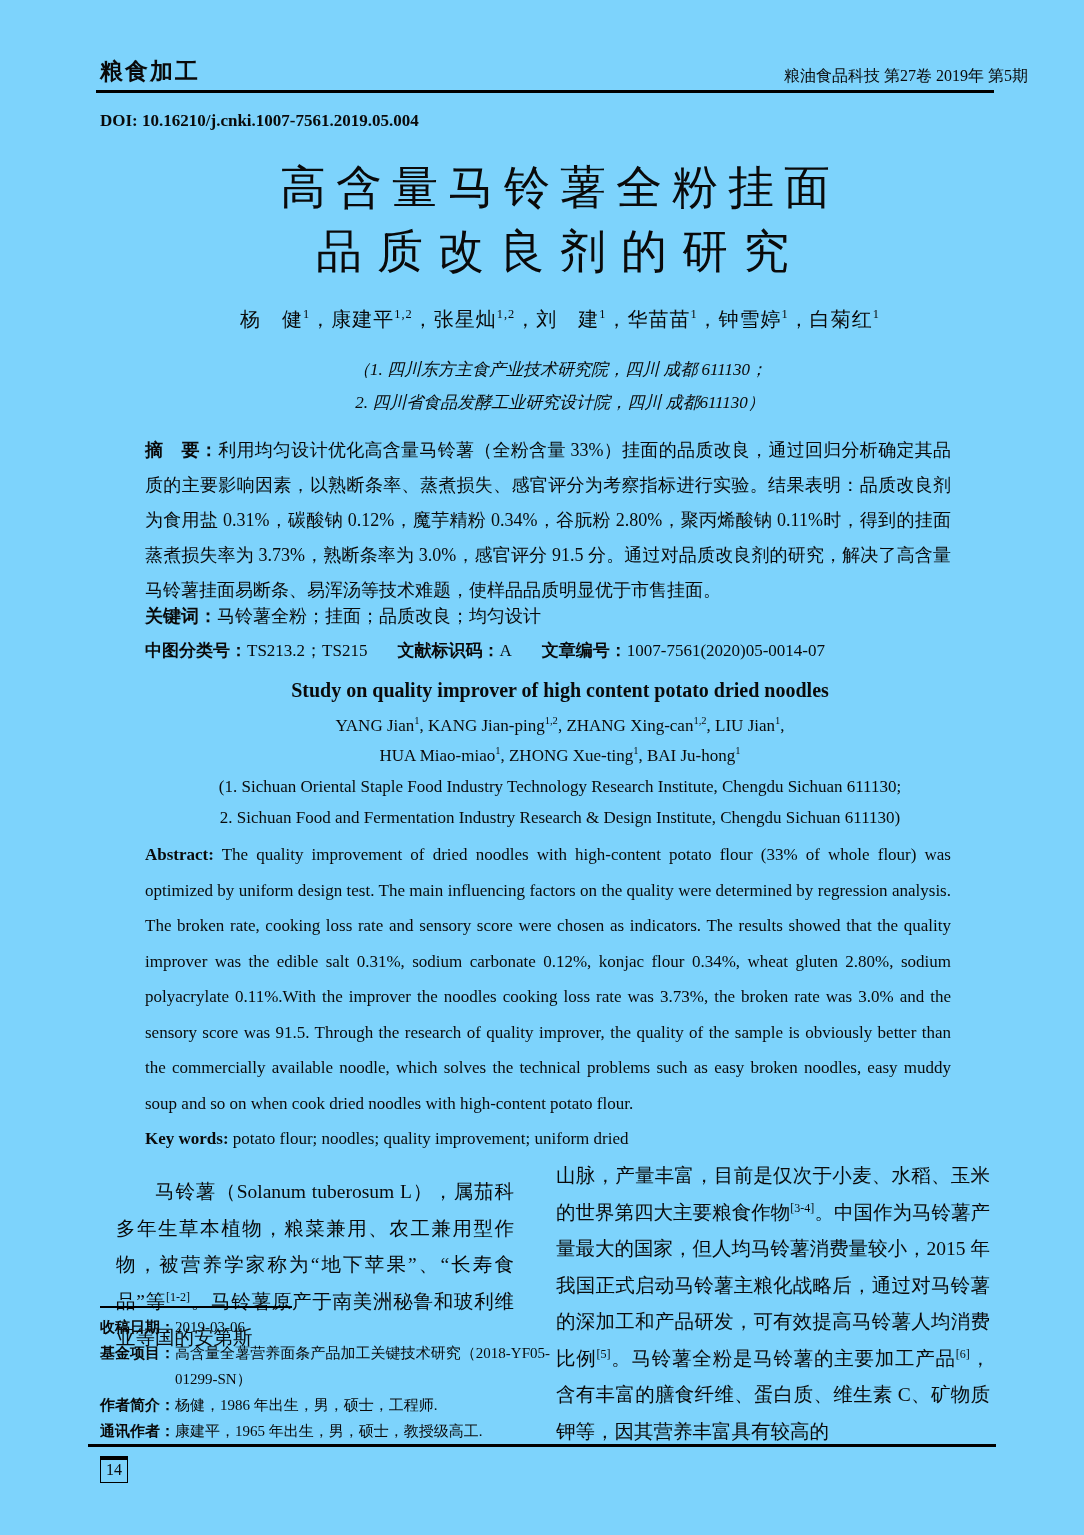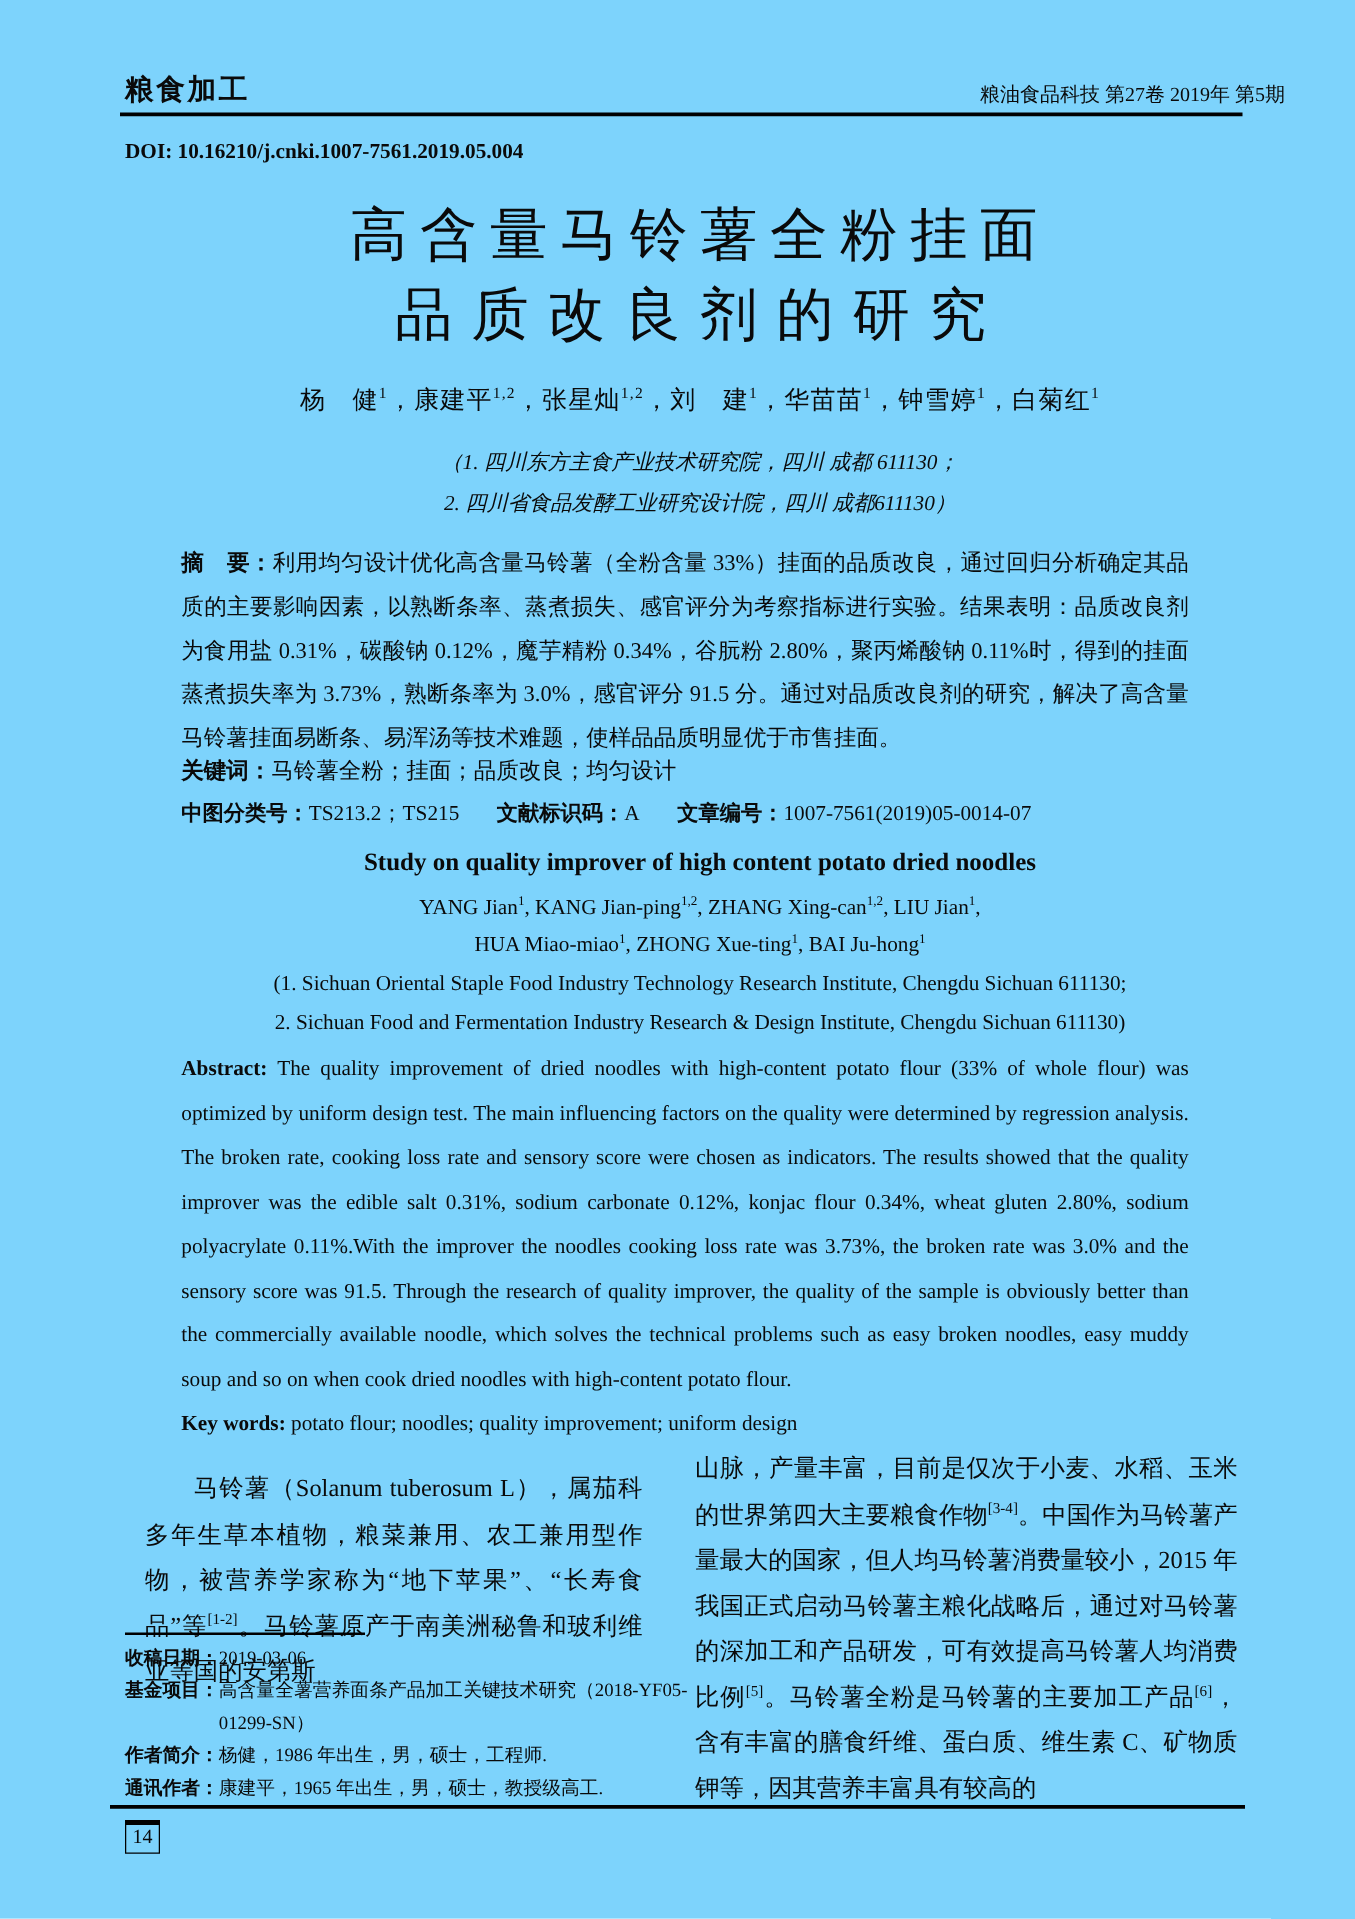--- a/index.html
+++ b/index.html
@@ -73,37 +73,37 @@
 
   <div class="affil-cn">
     <div>（1. 四川东方主食产业技术研究院，四川 成都 611130；</div>
     <div>2. 四川省食品发酵工业研究设计院，四川 成都611130）</div>
   </div>
 
   <div class="abs-cn"><span class="hei">摘　要：</span><span>利用均匀设计优化高含量马铃薯（全粉含量 33%）挂面的品质改良，通过回归分析确定其品质的主要影响因素，以熟断条率、蒸煮损失、感官评分为考察指标进行实验。结果表明：品质改良剂为食用盐 0.31%，碳酸钠 0.12%，魔芋精粉 0.34%，谷朊粉 2.80%，聚丙烯酸钠 0.11%时，得到的挂面蒸煮损失率为 3.73%，熟断条率为 3.0%，感官评分 91.5 分。通过对品质改良剂的研究，解决了高含量马铃薯挂面易断条、易浑汤等技术难题，使样品品质明显优于市售挂面。</span></div>
 
   <div class="kw-cn"><span class="hei">关键词：</span><span>马铃薯全粉；挂面；品质改良；均匀设计</span></div>
 
-  <div class="clc"><span class="hei">中图分类号：</span><span>TS213.2；TS215</span><span class="hei gap">文献标识码：</span><span>A</span><span class="hei gap">文章编号：</span><span>1007-7561(2019)05-0014-07</span></div>
+  <div class="clc"><span class="hei">中图分类号：</span><span>TS213.2；TS215</span><span class="hei gap">文献标识码：</span><span>A</span><span class="hei gap">文章编号：</span><span>1007-7561(2020)05-0014-07</span></div>
 
   <div class="en-title">Study on quality improver of high content potato dried noodles</div>
 
   <div class="en-authors">
     <div><span>YANG Jian</span><sup>1</sup><span>, KANG Jian-ping</span><sup>1,2</sup><span>, ZHANG Xing-can</span><sup>1,2</sup><span>, LIU Jian</span><sup>1</sup><span>,</span></div>
     <div><span>HUA Miao-miao</span><sup>1</sup><span>, ZHONG Xue-ting</span><sup>1</sup><span>, BAI Ju-hong</span><sup>1</sup></div>
   </div>
 
   <div class="en-affil">
     <div>(1. Sichuan Oriental Staple Food Industry Technology Research Institute, Chengdu Sichuan 611130;</div>
     <div>2. Sichuan Food and Fermentation Industry Research &amp; Design Institute, Chengdu Sichuan 611130)</div>
   </div>
 
   <div class="en-abs">
     <p><span class="lbl-b">Abstract:</span> <span>The quality improvement of dried noodles with high-content potato flour (33% of whole flour) was optimized by uniform design test. The main influencing factors on the quality were determined by regression analysis. The broken rate, cooking loss rate and sensory score were chosen as indicators. The results showed that the quality improver was the edible salt 0.31%, sodium carbonate 0.12%, konjac flour 0.34%, wheat gluten 2.80%, sodium polyacrylate 0.11%.With the improver the noodles cooking loss rate was 3.73%, the broken rate was 3.0% and the sensory score was 91.5. Through the research of quality improver, the quality of the sample is obviously better than the commercially available noodle, which solves the technical problems such as easy broken noodles, easy muddy soup and so on when cook dried noodles with high-content potato flour.</span></p>
-    <p><span class="lbl-b">Key words:</span> <span>potato flour; noodles; quality improvement; uniform design</span></p>
+    <p><span class="lbl-b">Key words:</span> <span>potato flour; noodles; quality improvement; uniform dried</span></p>
   </div>
 
   <div class="col-left">
     <p><span>马铃薯（Solanum tuberosum L），属茄科多年生草本植物，粮菜兼用、农工兼用型作物，被营养学家称为“地下苹果”、“长寿食品”等</span><sup>[1-2]</sup><span>。马铃薯原产于南美洲秘鲁和玻利维亚等国的安第斯</span></p>
   </div>
 
   <div class="fn-sep"></div>
 
   <div class="footnotes">
     <div class="fn-row">

